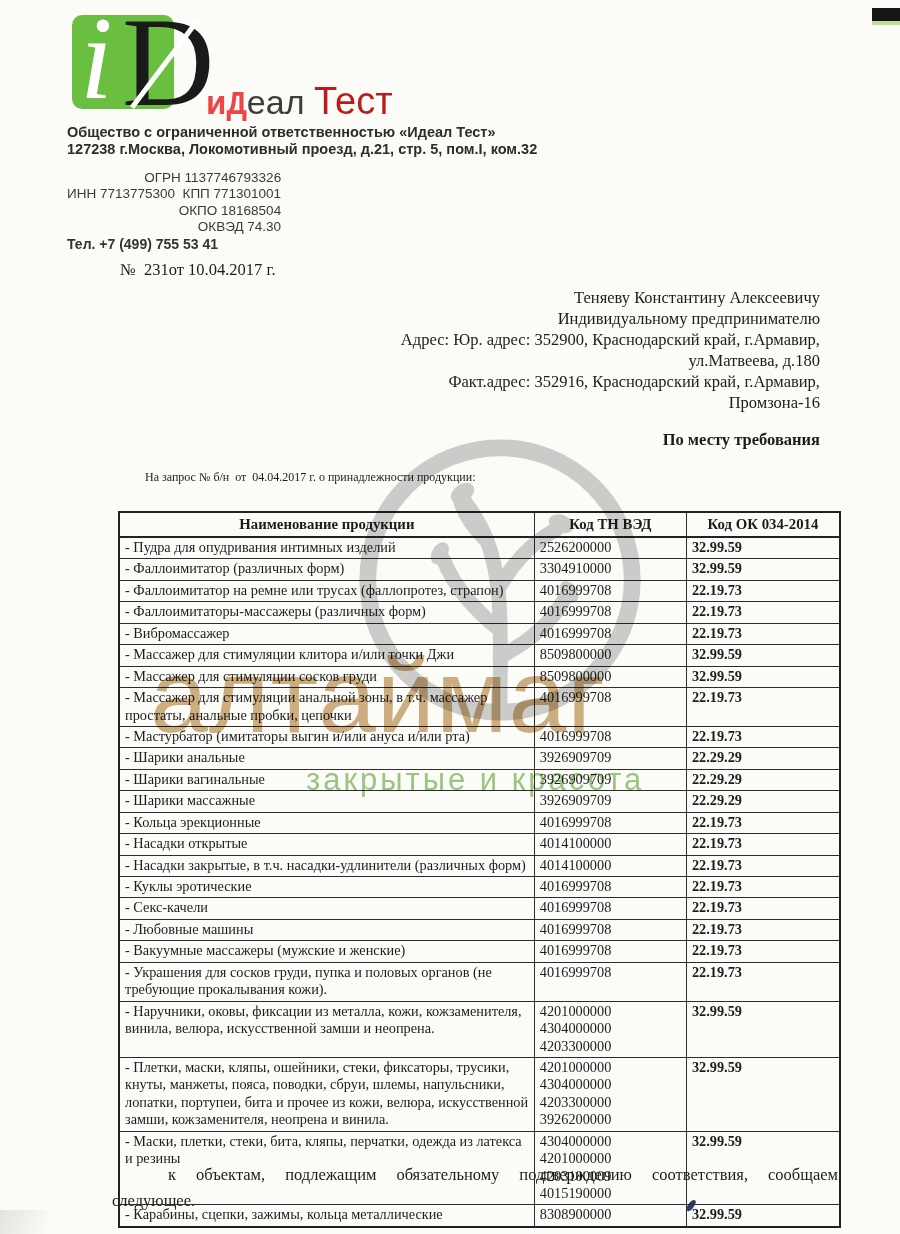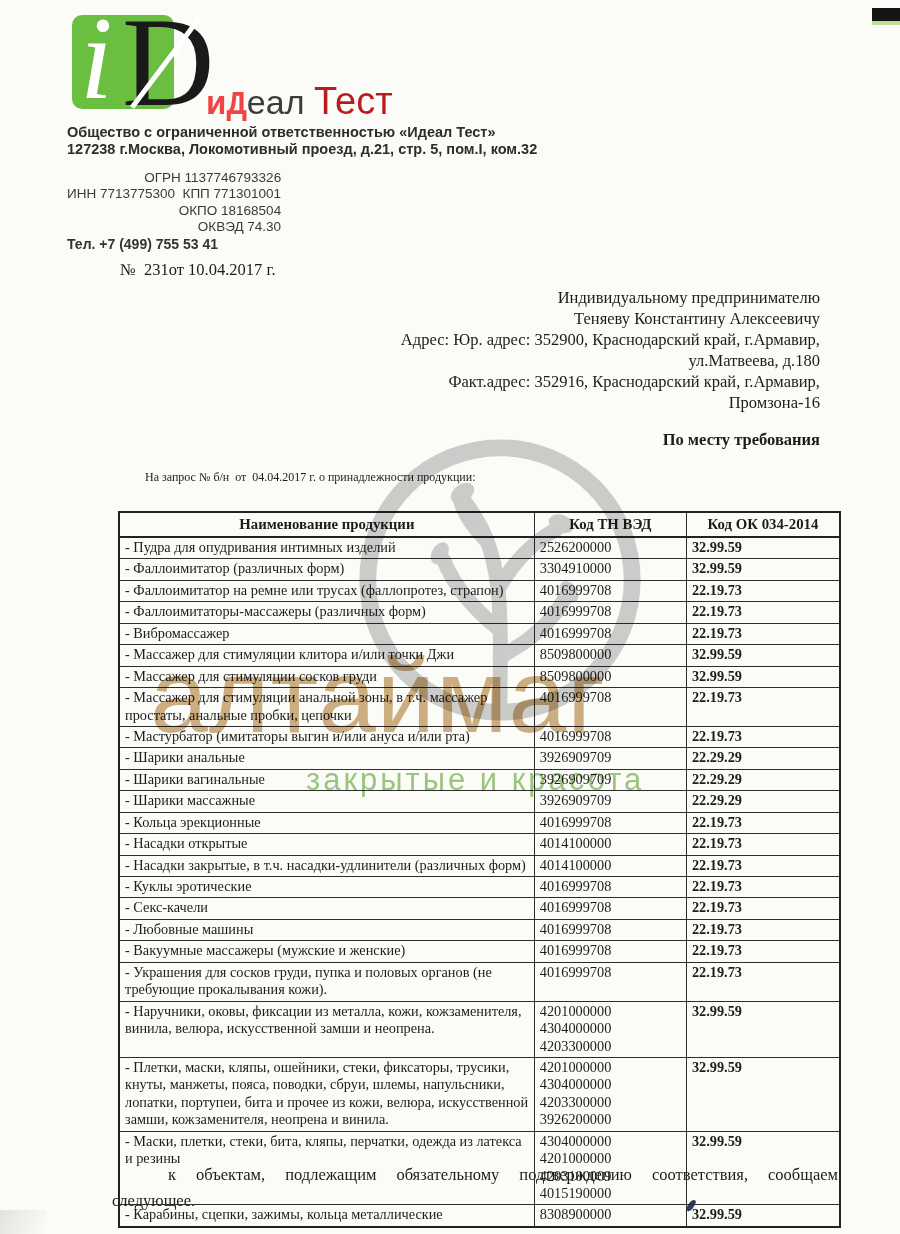--- a/index.html
+++ b/index.html
@@ -93,22 +93,22 @@
     <div class="pre">ИНН 7713775300  КПП 771301001</div>
     <div>ОКПО 18168504</div>
     <div>ОКВЭД 74.30</div>
   </div>
   <div class="phone">Тел. +7 (499) 755 53 41</div>
 </div>
 
 <div class="ref-number pre">№  231от 10.04.2017 г.</div>
 
 <div class="addressee">
+  <div>Теняеву Константину Алексеевичу</div>
   <div>Индивидуальному предпринимателю</div>
-  <div>Теняеву Константину Алексеевичу</div>
   <div>Адрес: Юр. адрес: 352900, Краснодарский край, г.Армавир,</div>
   <div>ул.Матвеева, д.180</div>
   <div>Факт.адрес: 352916, Краснодарский край, г.Армавир,</div>
   <div>Промзона-16</div>
 </div>
 
 <div class="to-whom">По месту требования</div>
 <div class="intro pre">На запрос № б/н  от  04.04.2017 г. о принадлежности продукции:</div>
 
 <div class="table-wrap">

